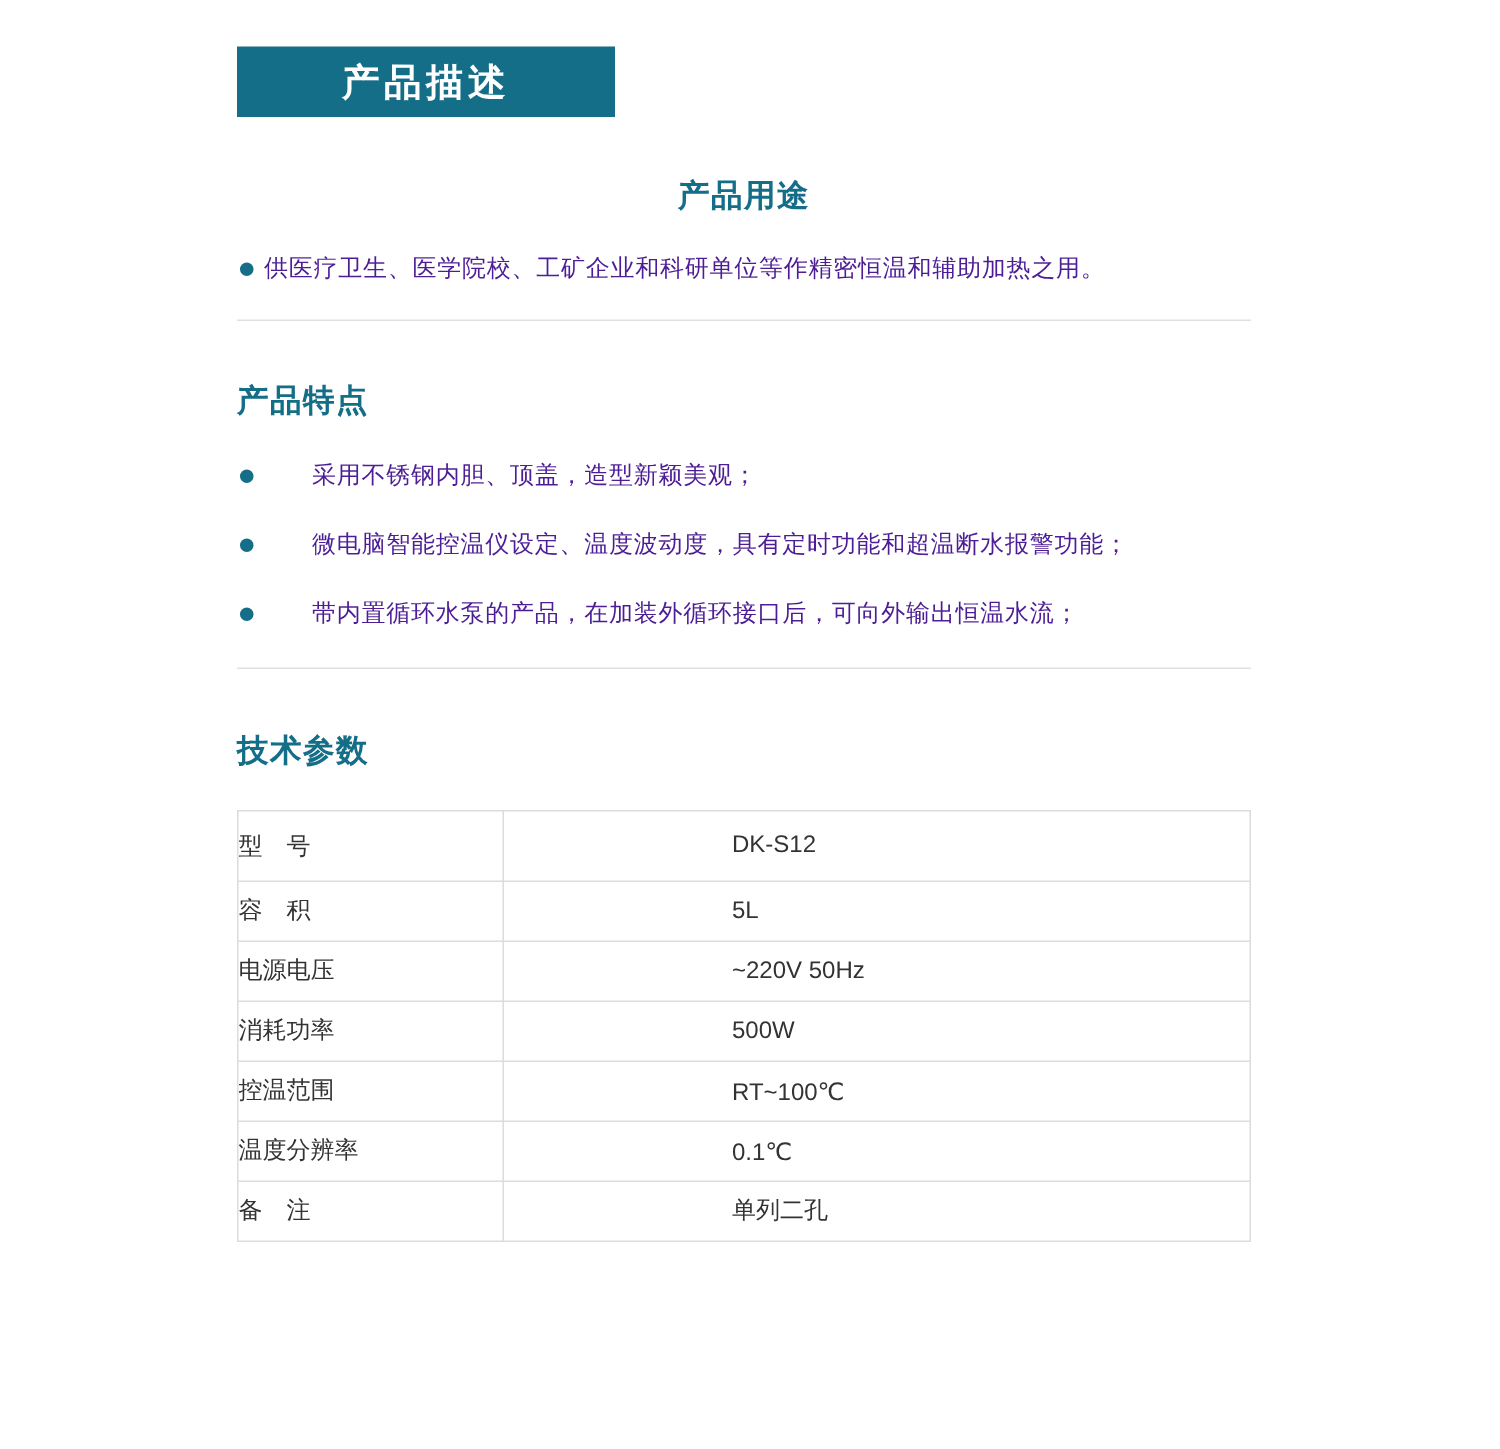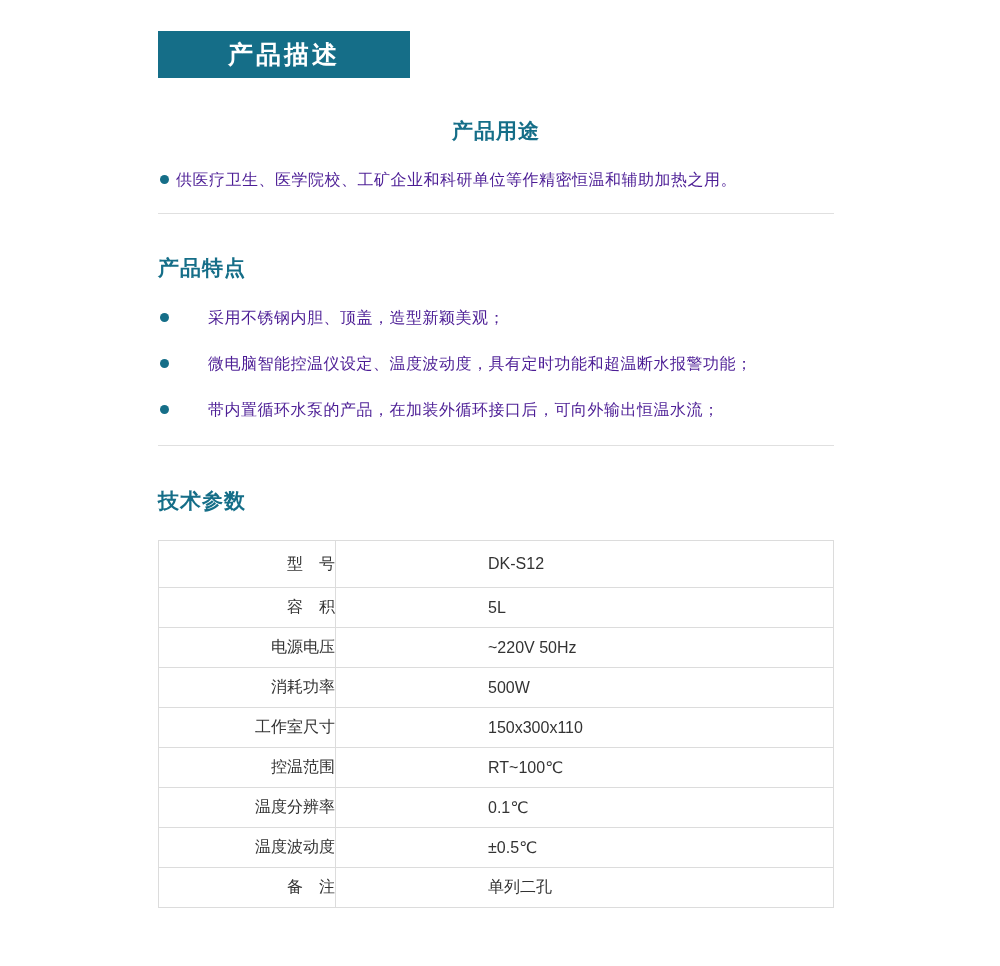--- a/index.html
+++ b/index.html
@@ -87,21 +87,21 @@
   .spec-table td {
     border: 1px solid #dcdcdc;
     height: 40px;
     font-size: 16px;
     color: #333333;
     background: #ffffff;
   }
   .spec-table tr:first-child td { height: 47px; }
   .spec-table td.label-cell {
     width: 177px;
-    text-align: right;
+    text-align: left;
   }
   .spec-table td.value-cell {
     padding-left: 152px;
     text-align: left;
   }
 </style>
 </head>
 <body>
 
 <div class="page">
@@ -155,34 +155,26 @@
         </tr>
         <tr>
           <td class="label-cell">电源电压</td>
           <td class="value-cell">~220V 50Hz</td>
         </tr>
         <tr>
           <td class="label-cell">消耗功率</td>
           <td class="value-cell">500W</td>
         </tr>
         <tr>
-          <td class="label-cell">工作室尺寸</td>
-          <td class="value-cell">150x300x110</td>
-        </tr>
-        <tr>
           <td class="label-cell">控温范围</td>
           <td class="value-cell">RT~100℃</td>
         </tr>
         <tr>
           <td class="label-cell">温度分辨率</td>
           <td class="value-cell">0.1℃</td>
-        </tr>
-        <tr>
-          <td class="label-cell">温度波动度</td>
-          <td class="value-cell">±0.5℃</td>
         </tr>
         <tr>
           <td class="label-cell">备　注</td>
           <td class="value-cell">单列二孔</td>
         </tr>
       </tbody>
     </table>
 
   </div>
 </div>

